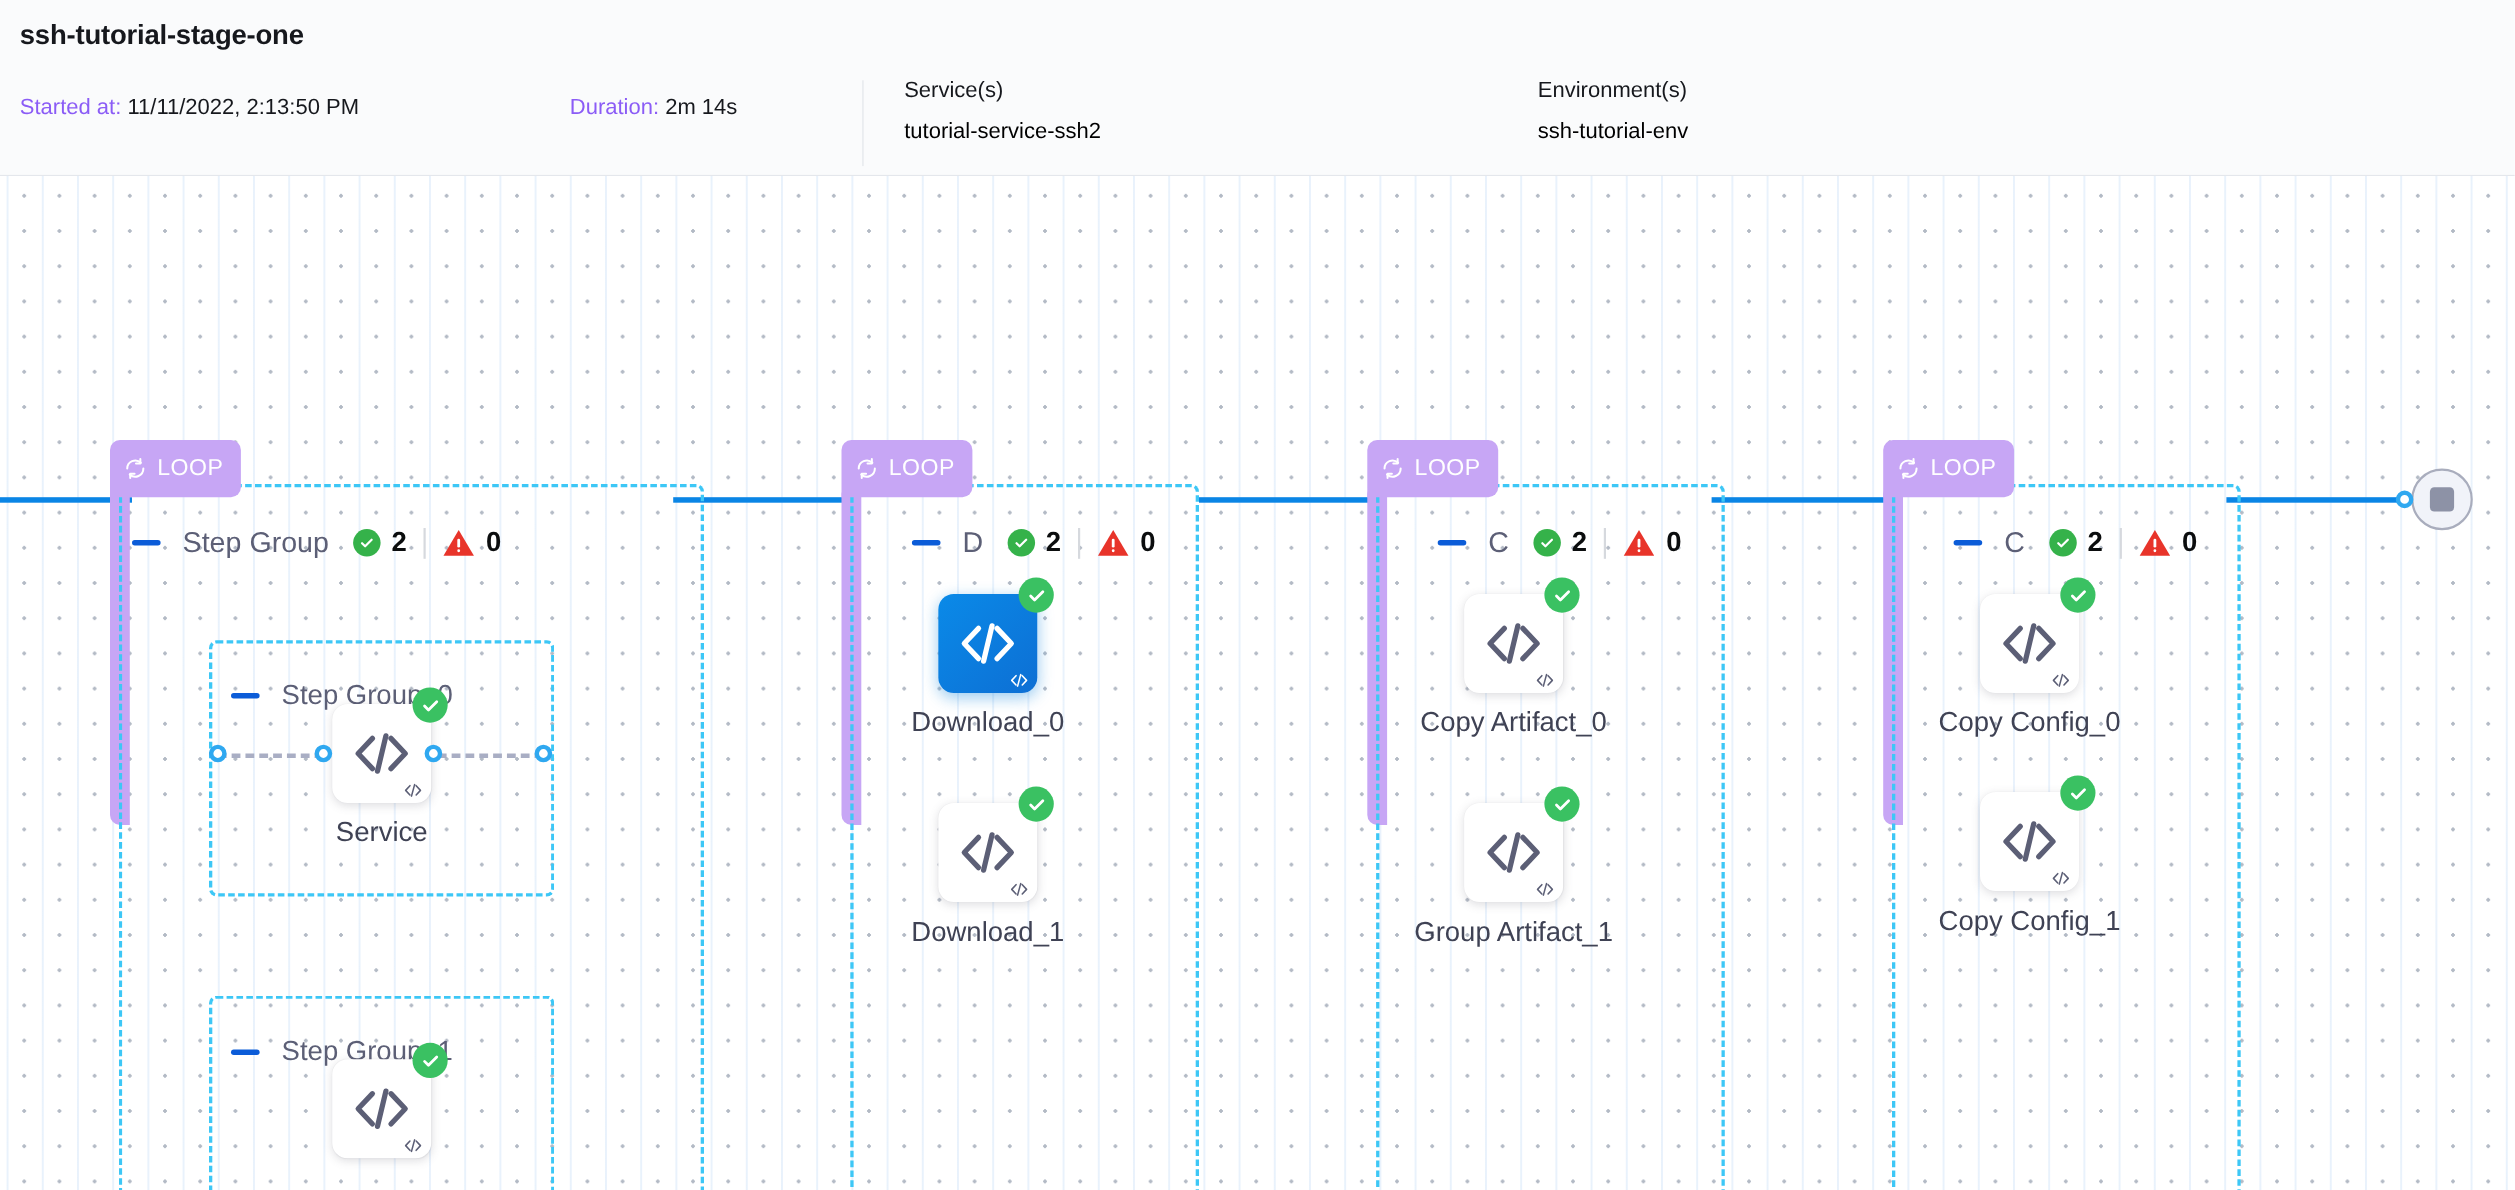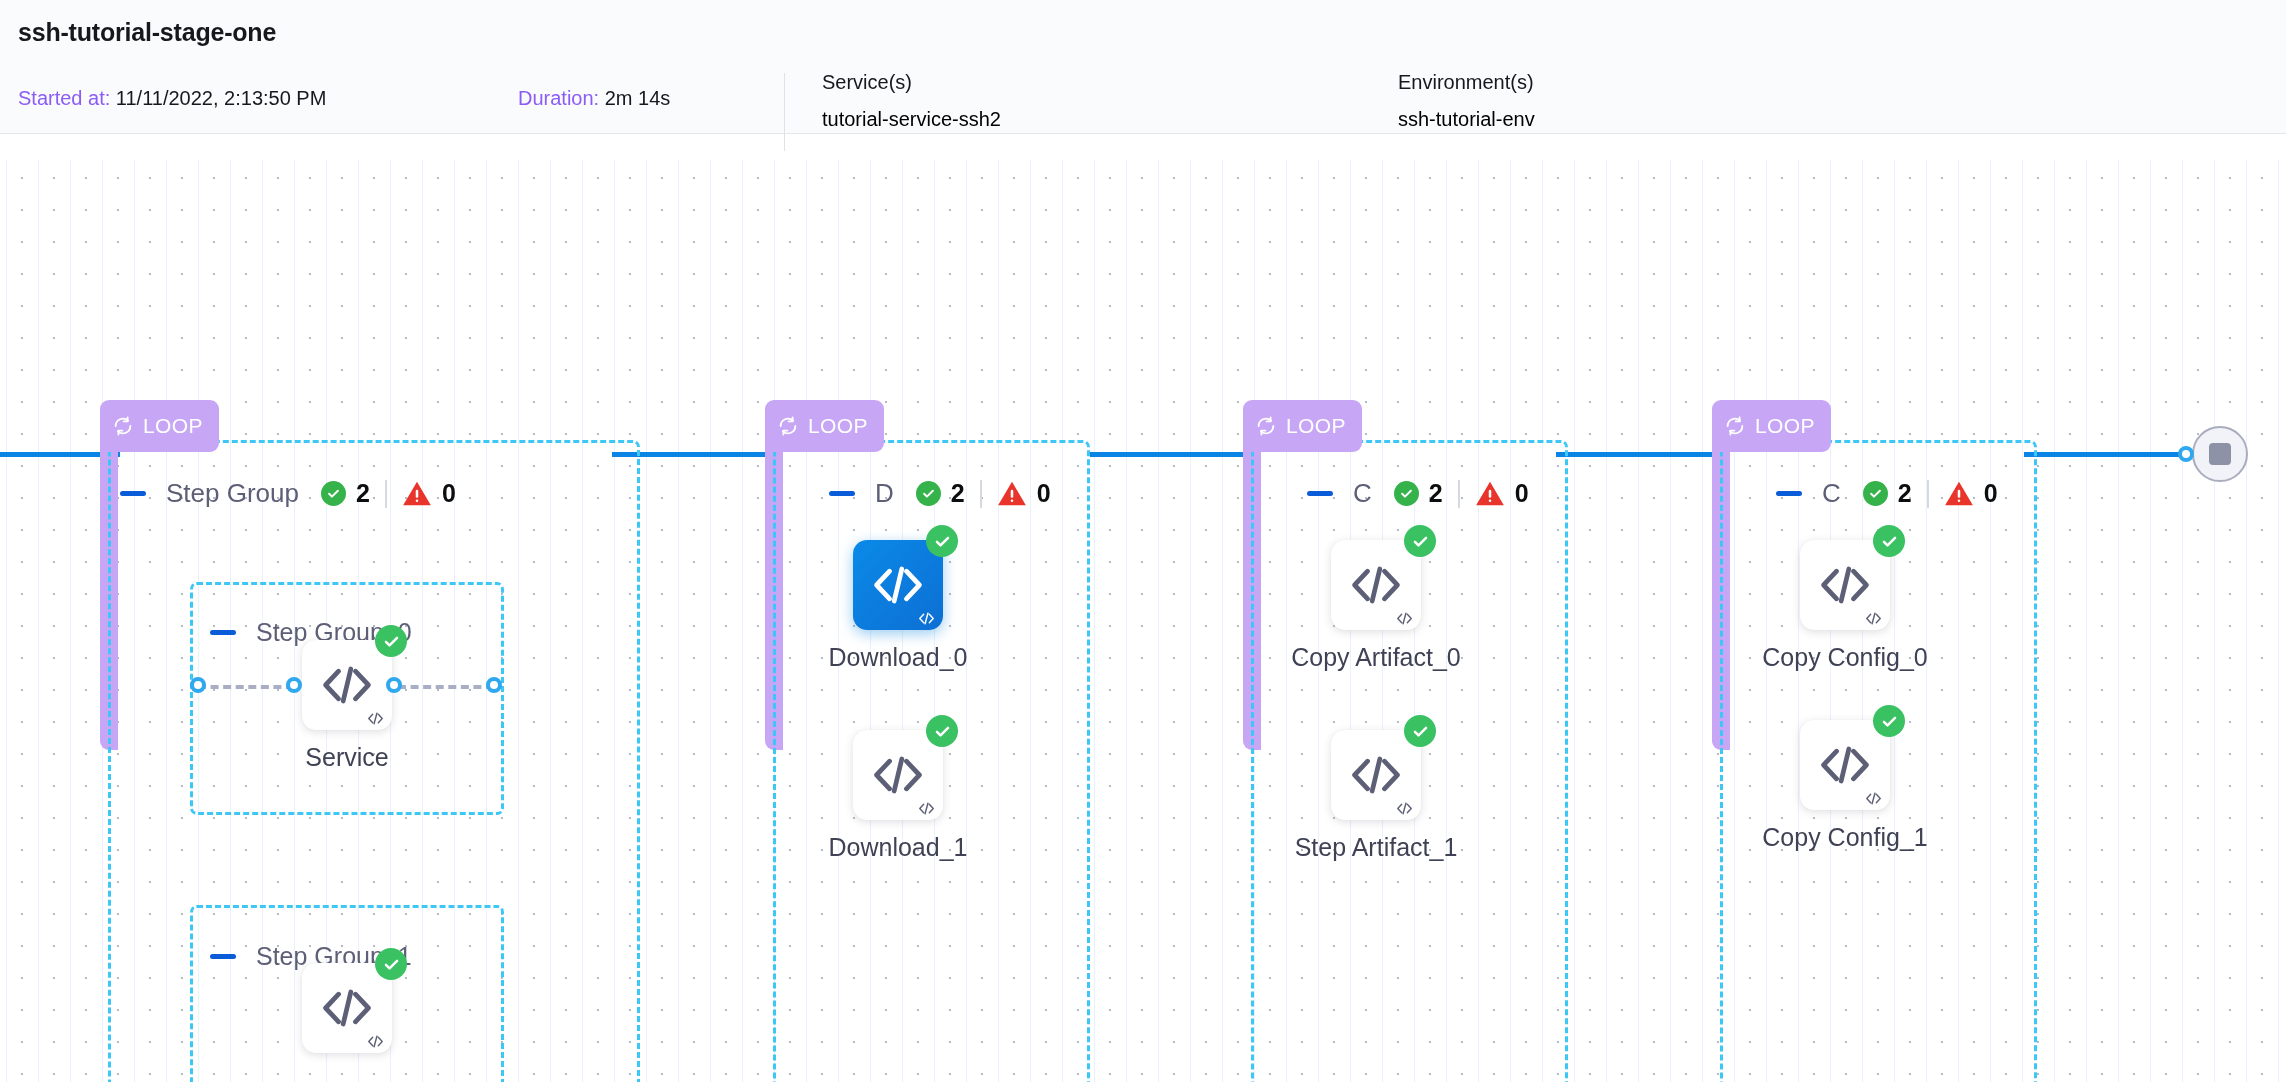--- a/index.html
+++ b/index.html
@@ -10,21 +10,21 @@
     overflow: hidden;
     font-family: "Liberation Sans", sans-serif;
     background: #ffffff;
   }
 
   
   .exec-header {
     position: absolute;
     top: 0; left: 0;
     width: 2286px;
-    height: 134px;
+    height: 160px;
     background: #fafbfc;
     border-bottom: 1px solid #e4e7ec;
     padding: 18px 0 0 18px;
   }
   .exec-title {
     font-size: 25px;
     font-weight: bold;
     color: #16181d;
     letter-spacing: -0.2px;
     margin-bottom: 16px;
@@ -500,21 +500,21 @@
         </svg>
         <svg class="node-corner" viewBox="0 0 24 18" fill="none">
           <path d="M8 3 2.5 9 8 15M16 3l5.5 6-5.5 6M14 1.6 10 16.4" stroke-width="2" stroke-linecap="round" stroke-linejoin="round"></path>
         </svg>
         <span class="node-status">
           <svg viewBox="0 0 24 24" fill="none">
               <path d="M5 12.5l4.5 4.5L19 7.5" stroke="#fff" stroke-width="3.2" stroke-linecap="round" stroke-linejoin="round"></path>
             </svg>
         </span>
       </div>
-      <div class="node-label">Step Artifact_1</div>
+      <div class="node-label">Group Artifact_1</div>
     </div>
   </div>
 
   <div class="loop-group" style="left:1712px; top:240px; width:325px; height:635px;">
 
     <div class="loop-bar" style="height:310px; top:40px;"></div>
 
     <div class="loop-badge">
       <svg class="loop-icon" viewBox="0 0 24 24" fill="none">
         <path d="M4 12a8 8 0 0 1 13.5-5.8M20 12a8 8 0 0 1-13.5 5.8" stroke="#fff" stroke-width="2" stroke-linecap="round"></path>

